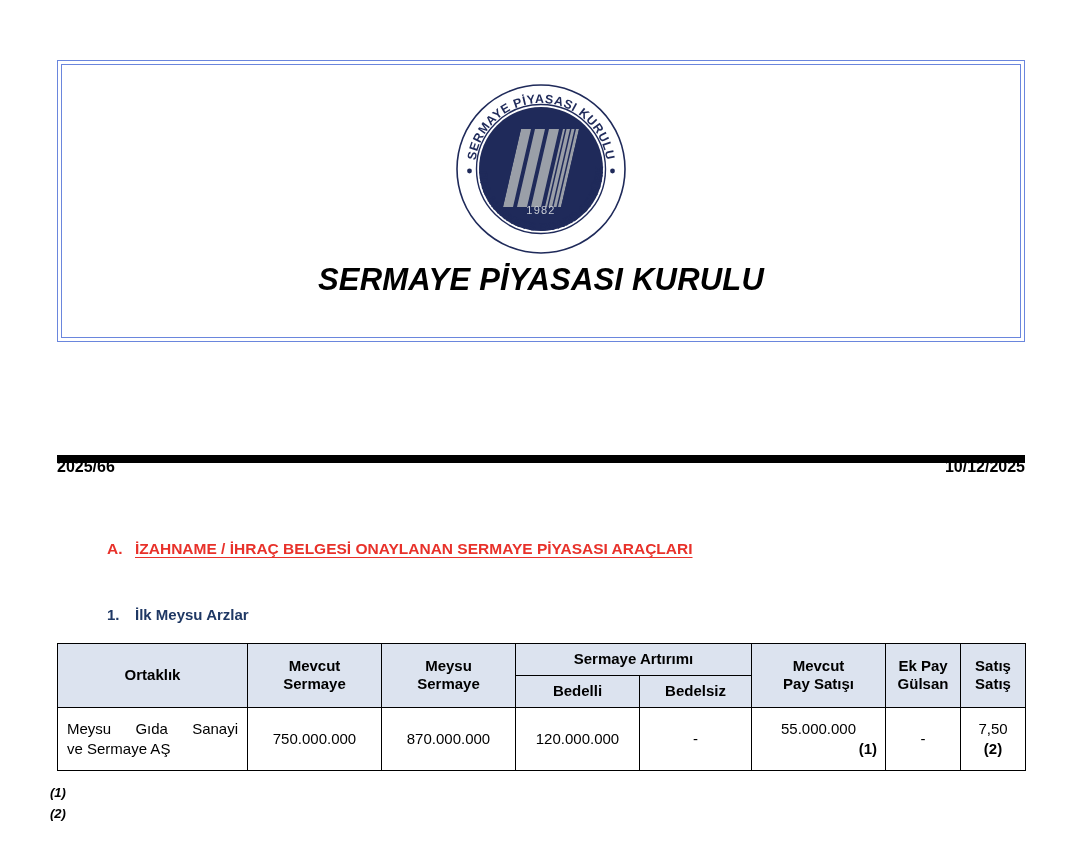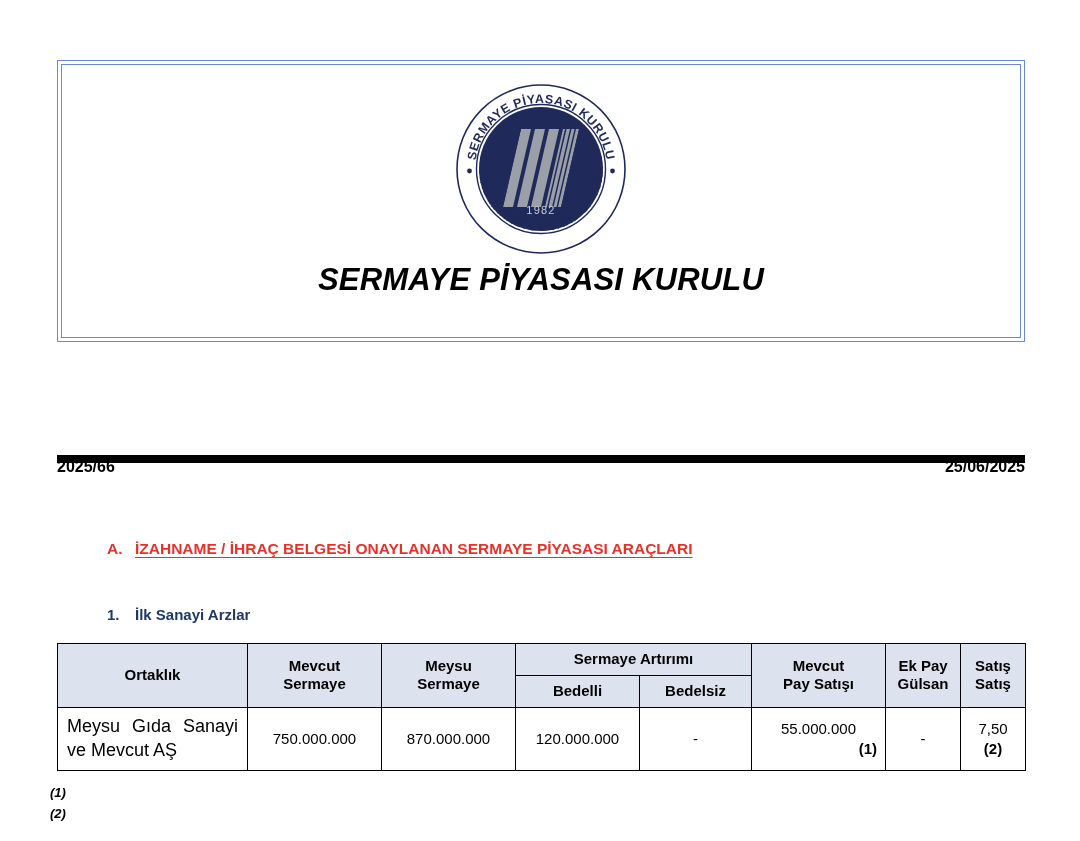--- a/index.html
+++ b/index.html
@@ -149,21 +149,21 @@
     background: #ffffff;
     text-align: center;
     padding: 7px 8px;
     line-height: 1.3;
     height: 48px;
   }
   .cell-company {
     text-align: justify !important;
     text-align-last: justify;
     padding: 7px 9px !important;
-    font-size: 18px;
+    font-size: 15px;
   }
   .cell-company .cl2 {
     display: block;
     text-align: left;
     text-align-last: left;
   }
   .val-with-note {
     display: block;
     text-align: center;
   }
@@ -266,33 +266,33 @@
     </svg>
   </div>
 
   <div class="doc-title">
     <span>SERMAYE PİYASASI KURULU</span>
   </div>
 </div>
 
 <div class="meta-row">
   <span>2025/66</span>
-  <span>25/06/2025</span>
+  <span>10/12/2025</span>
 </div>
 
 <div class="black-rule"></div>
 
 <div class="section-a">
   <span class="sec-num">A.</span>
   <span class="sec-text">İZAHNAME / İHRAÇ BELGESİ ONAYLANAN SERMAYE PİYASASI ARAÇLARI</span>
 </div>
 
 <div class="section-1">
   <span class="sec-num">1.</span>
-  <span>İlk Sanayi Arzlar</span>
+  <span>İlk Meysu Arzlar</span>
 </div>
 
 <table class="ipo-table">
   <colgroup>
     <col class="col-ortaklik">
     <col class="col-mevcut">
     <col class="col-yeni">
     <col class="col-bedelli">
     <col class="col-bedelsiz">
     <col class="col-paysatis">
@@ -326,21 +326,21 @@
     </tr>
     <tr>
       <th>Bedelli</th>
       <th>Bedelsiz</th>
     </tr>
   </thead>
   <tbody>
     <tr>
       <td class="cell-company">
         <span>Meysu Gıda Sanayi</span>
-        <span class="cl2">ve Mevcut AŞ</span>
+        <span class="cl2">ve Sermaye AŞ</span>
       </td>
       <td>750.000.000</td>
       <td>870.000.000</td>
       <td>120.000.000</td>
       <td>-</td>
       <td>
         <span class="val-with-note">55.000.000</span>
         <span class="note-ref">(1)</span>
       </td>
       <td>-</td>

